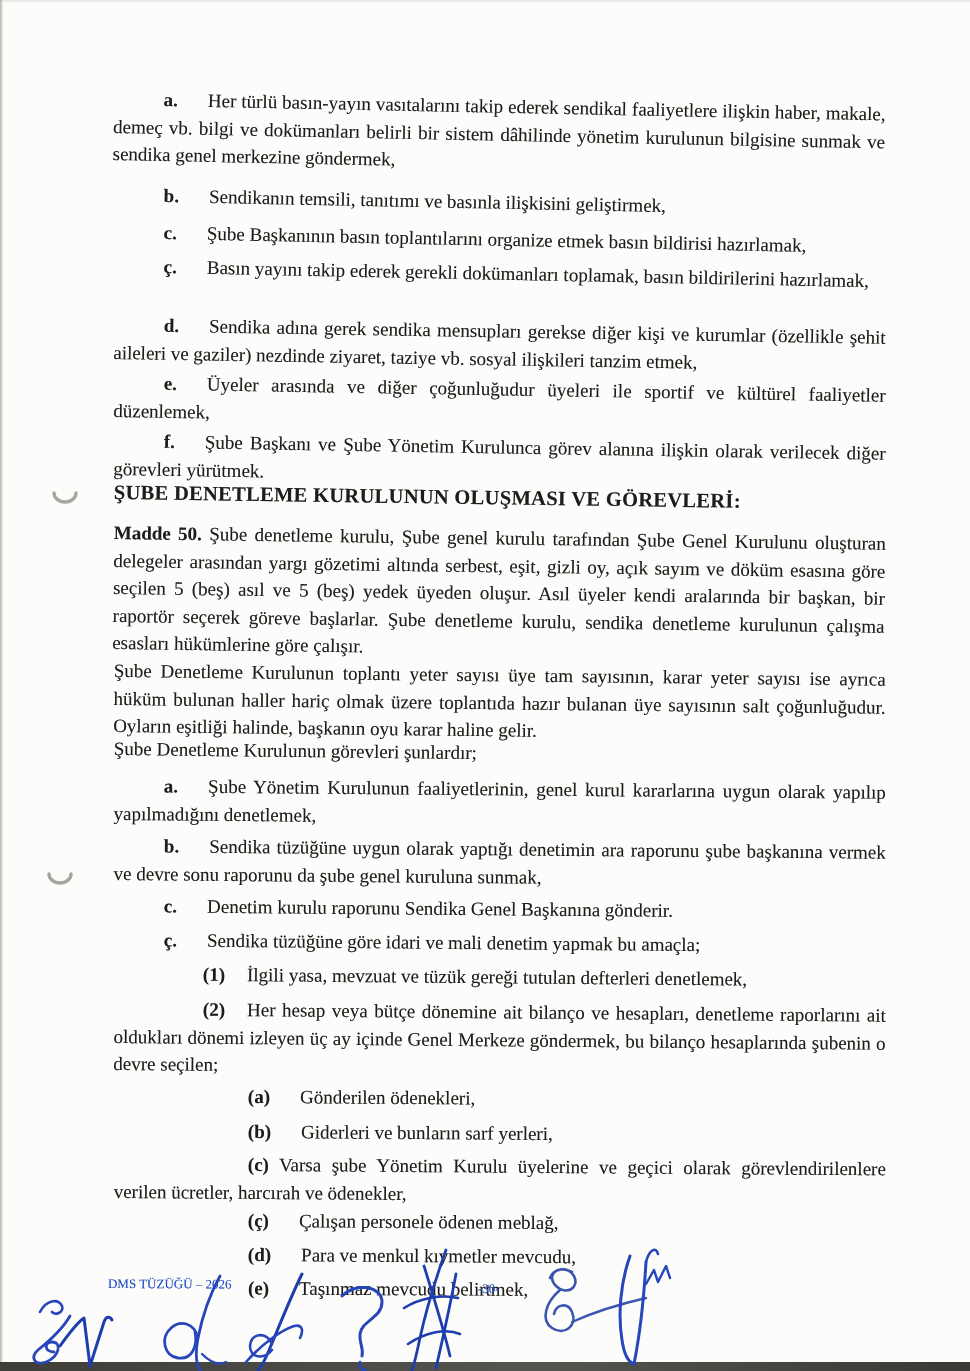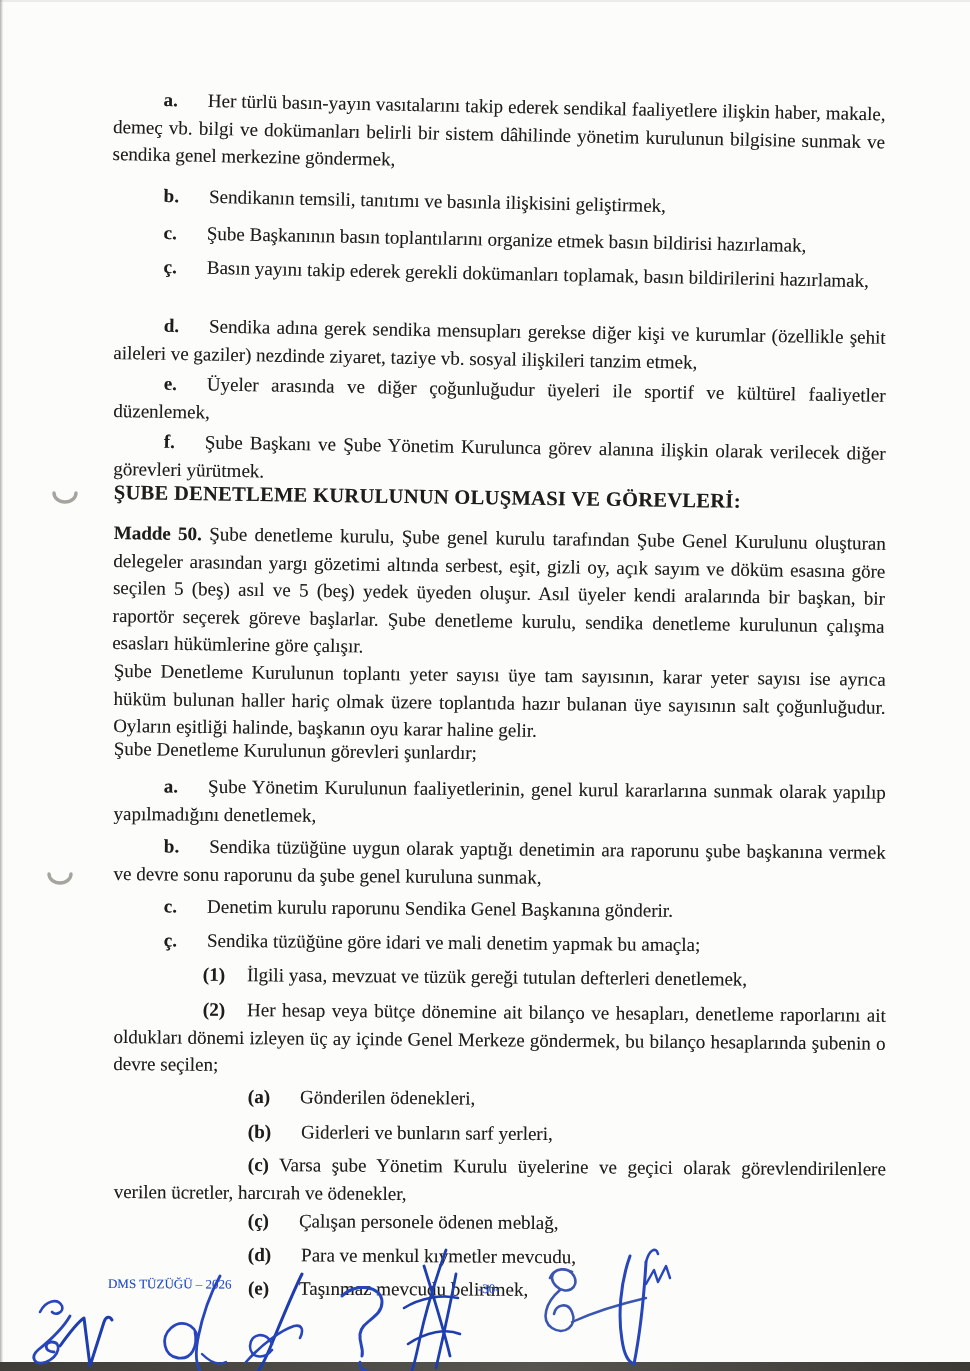--- a/index.html
+++ b/index.html
@@ -74,21 +74,21 @@
   <p class="p ind-li r095" style="top:350px"><span class="mk">e.</span><span class="gap"></span><span>Üyeler arasında ve diğer çoğunluğudur üyeleri ile sportif ve kültürel faaliyetler düzenlemek,</span></p>
   <p class="p ind-li r095" style="top:408px"><span class="mk">f.</span><span class="gap"></span><span>Şube Başkanı ve Şube Yönetim Kurulunca görev alanına ilişkin olarak verilecek diğer görevleri yürütmek.</span></p>
 
   <h2 class="p heading r080" style="top:462px">ŞUBE DENETLEME KURULUNUN OLUŞMASI VE GÖREVLERİ:</h2>
 
   <p class="p r080" style="top:500px"><span class="mk">Madde 50.</span> <span>Şube denetleme kurulu, Şube genel kurulu tarafından Şube Genel Kurulunu oluşturan delegeler arasından yargı gözetimi altında serbest, eşit, gizli oy, açık sayım ve döküm esasına göre seçilen 5 (beş) asıl ve 5 (beş) yedek üyeden oluşur. Asıl üyeler kendi aralarında bir başkan, bir raportör seçerek göreve başlarlar. Şube denetleme kurulu, sendika denetleme kurulunun çalışma esasları hükümlerine göre çalışır.</span></p>
 
   <p class="p r065" style="top:638px">Şube Denetleme Kurulunun toplantı yeter sayısı üye tam sayısının, karar yeter sayısı ise ayrıca hüküm bulunan haller hariç olmak üzere toplantıda hazır bulanan üye sayısının salt çoğunluğudur. Oyların eşitliği halinde, başkanın oyu karar haline gelir.</p>
   <p class="p r065" style="top:716px;text-align:left">Şube Denetleme Kurulunun görevleri şunlardır;</p>
 
-  <p class="p ind-li r050" style="top:753px"><span class="mk">a.</span><span class="gap"></span><span>Şube Yönetim Kurulunun faaliyetlerinin, genel kurul kararlarına sunmak olarak yapılıp yapılmadığını denetlemek,</span></p>
+  <p class="p ind-li r050" style="top:753px"><span class="mk">a.</span><span class="gap"></span><span>Şube Yönetim Kurulunun faaliyetlerinin, genel kurul kararlarına uygun olarak yapılıp yapılmadığını denetlemek,</span></p>
   <p class="p ind-li r050" style="top:813px"><span class="mk">b.</span><span class="gap"></span><span>Sendika tüzüğüne uygun olarak yaptığı denetimin ara raporunu şube başkanına vermek ve devre sonu raporunu da şube genel kuruluna sunmak,</span></p>
   <p class="p ind-li r050" style="top:873px"><span class="mk">c.</span><span class="gap"></span><span>Denetim kurulu raporunu Sendika Genel Başkanına gönderir.</span></p>
   <p class="p ind-li r050" style="top:907px"><span class="mk">ç.</span><span class="gap"></span><span>Sendika tüzüğüne göre idari ve mali denetim yapmak bu amaçla;</span></p>
 
   <p class="p ind-num r050" style="top:941px"><span class="mk">(1)</span><span class="gap" style="width:22px"></span><span>İlgili yasa, mevzuat ve tüzük gereği tutulan defterleri denetlemek,</span></p>
   <p class="p ind-num r050" style="top:976px"><span class="mk">(2)</span><span class="gap" style="width:22px"></span><span>Her hesap veya bütçe dönemine ait bilanço ve hesapları, denetleme raporlarını ait oldukları dönemi izleyen üç ay içinde Genel Merkeze göndermek, bu bilanço hesaplarında şubenin o devre seçilen;</span></p>
 
   <p class="p ind-sub r040" style="top:1063px"><span class="mk">(a)</span><span class="gap"></span><span>Gönderilen ödenekleri,</span></p>
   <p class="p ind-sub r040" style="top:1098px"><span class="mk">(b)</span><span class="gap"></span><span>Giderleri ve bunların sarf yerleri,</span></p>
   <p class="p ind-sub r040" style="top:1131px"><span class="mk">(c)</span><span class="gap-sm"></span><span>Varsa şube Yönetim Kurulu üyelerine ve geçici olarak görevlendirilenlere verilen ücretler, harcırah ve ödenekler,</span></p>

